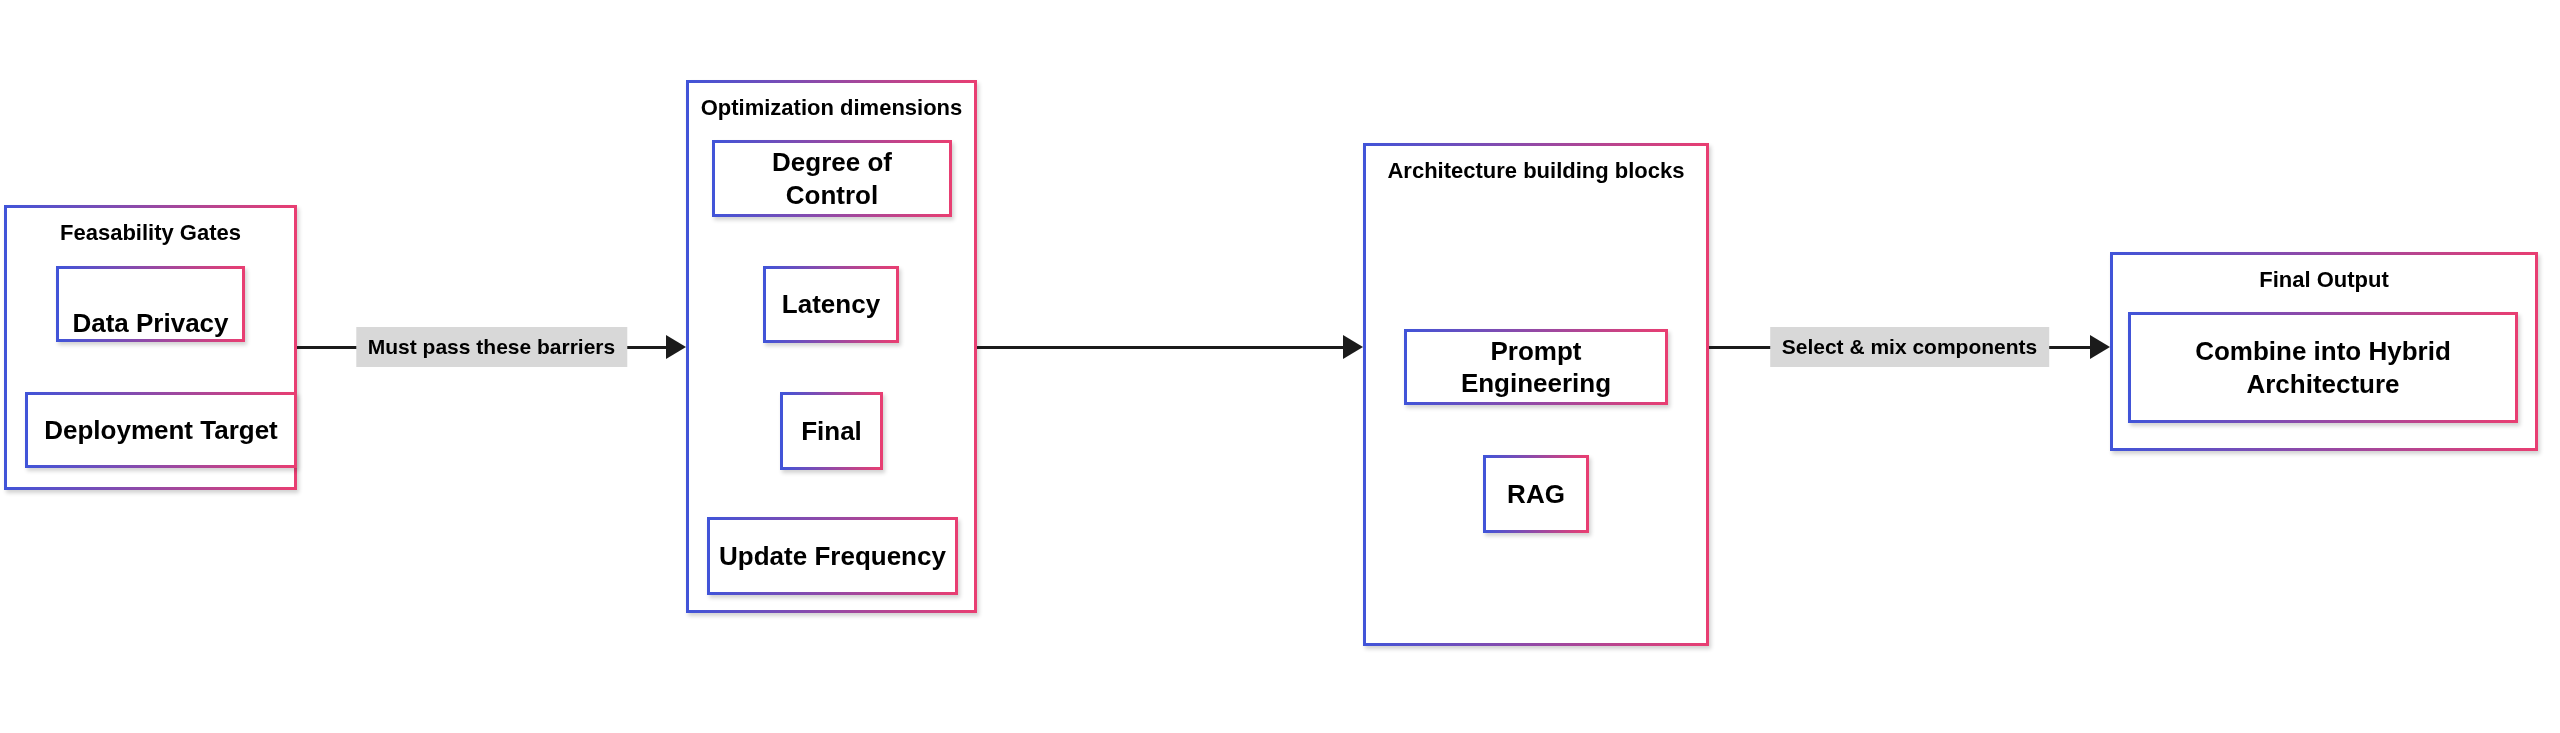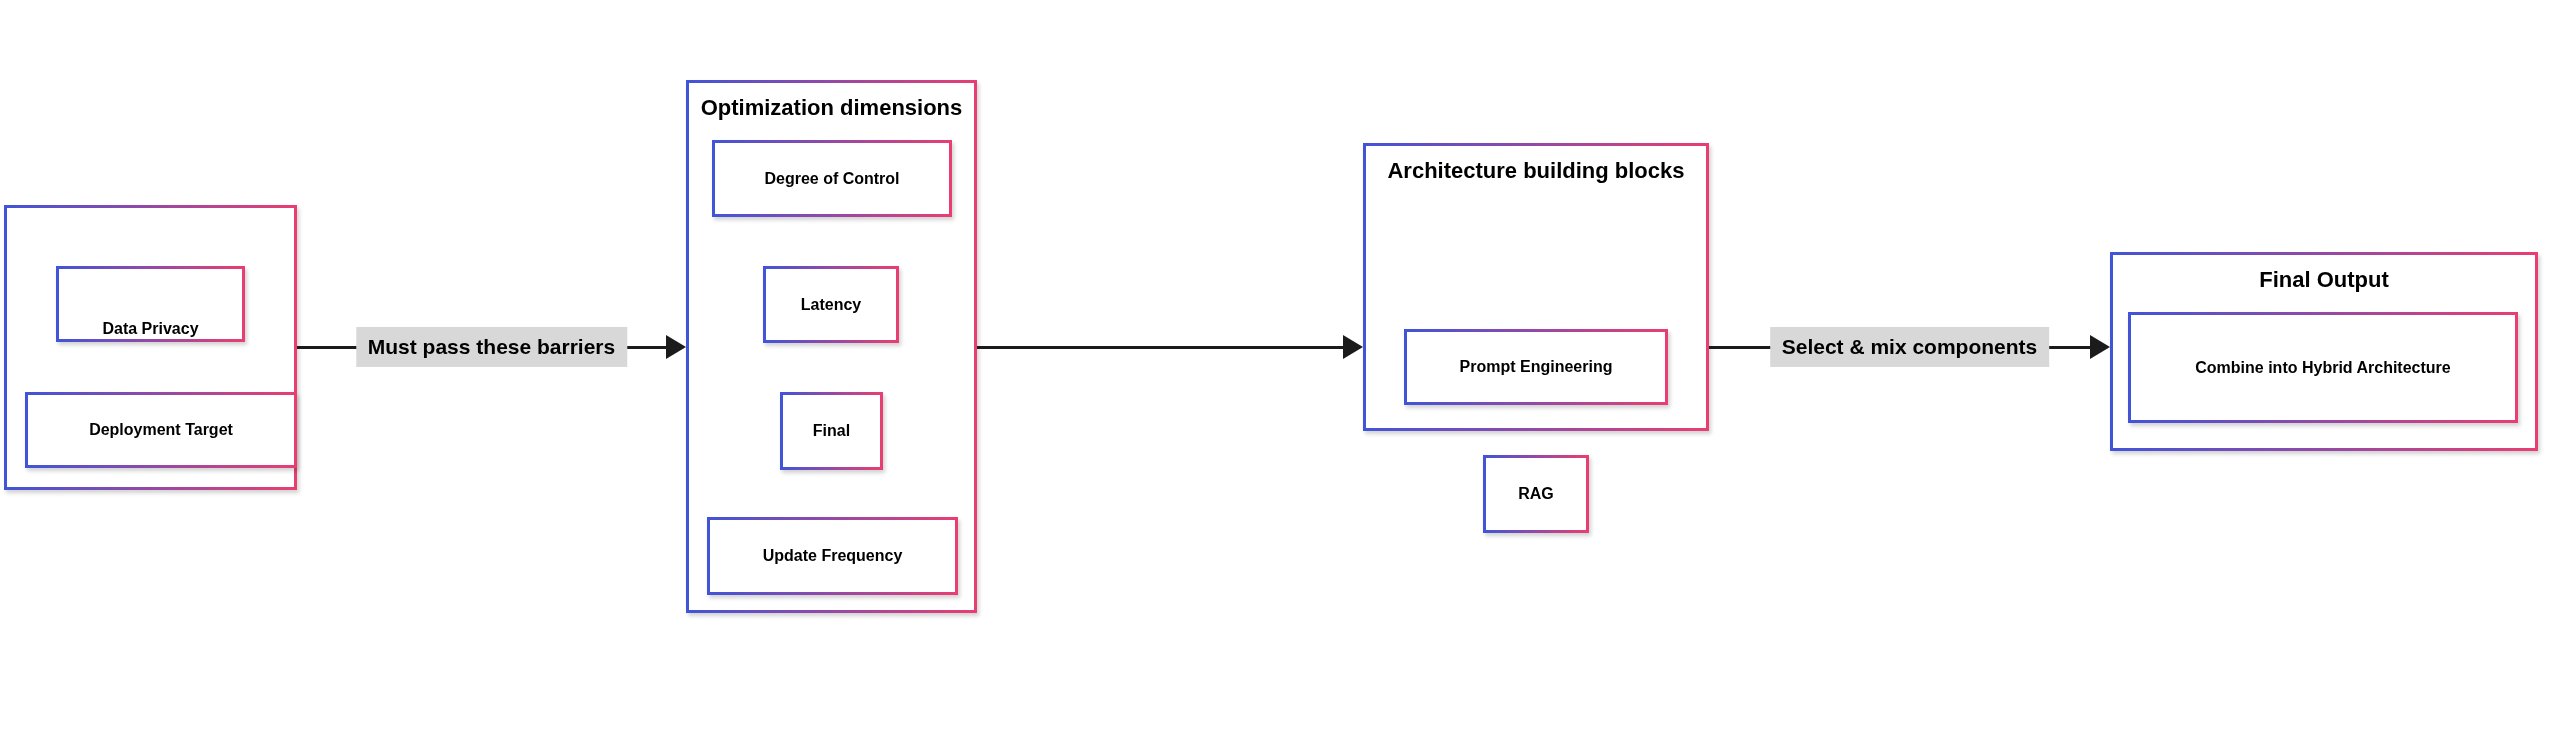--- a/index.html
+++ b/index.html
@@ -35,21 +35,21 @@
     left: 0;
     right: 0;
     text-align: center;
     font-size: 22px;
     line-height: 1.2;
   }
   .node {
     display: flex;
     align-items: center;
     justify-content: center;
-    font-size: 16px;
+    font-size: 26px;
     text-align: center;
     line-height: 1.25;
   }
   .node span { display: inline-block; padding: 0 8px; }
   #node-combine span { max-width: 300px; }
 
   
   .arrow { position: absolute; top: 325px; height: 44px; }
   .arrow-line {
     position: absolute;
@@ -86,38 +86,39 @@
   #group-feasibility  { left: 4px;    top: 205px; width: 293px; height: 285px; }
   #node-data-privacy      { left: 49px;  top: 58px;  width: 189px; height: 76px; align-items: flex-end; }
   #node-deployment-target { left: 18px;  top: 184px; width: 272px; height: 76px; }
 
   #group-optimization { left: 686px;  top: 80px;  width: 291px; height: 533px; padding-left: 18px; }
   #node-degree-of-control { left: 23px;  top: 57px;  width: 240px; height: 77px; }
   #node-latency           { left: 74px;  top: 183px; width: 136px; height: 77px; }
   #node-cost              { left: 91px;  top: 309px; width: 103px; height: 78px; }
   #node-update-frequency  { left: 18px;  top: 434px; width: 251px; height: 78px; }
 
-  #group-architecture { left: 1363px; top: 143px; width: 346px; height: 288px; padding-left: 16px; }
+  #group-architecture { left: 1363px; top: 143px; width: 346px; height: 503px; padding-left: 16px; }
   #node-fine-tuning        { left: 17px;  top: 57px;  width: 305px; height: 79px; }
   #node-prompt-engineering { left: 38px;  top: 183px; width: 264px; height: 76px; }
   #node-rag                { left: 117px; top: 309px; width: 106px; height: 78px; }
 
   #group-final        { left: 2110px; top: 252px; width: 428px; height: 199px; }
   #node-combine           { left: 15px;  top: 57px;  width: 390px; height: 111px; }
 
   #arrow-1 { left: 297px;  width: 389px; }
   #arrow-2 { left: 977px;  width: 386px; }
   #arrow-3 { left: 1709px; width: 401px; }
 </style>
 </head>
 <body>
 
 <div class="canvas">
 
   <div class="group" id="group-feasibility">
+    <div class="group-title">Feasability Gates</div>
     <div class="node" id="node-data-privacy">
       <span>Data Privacy</span>
     </div>
     <div class="node" id="node-deployment-target">
       <span>Deployment Target</span>
     </div>
   </div>
 
   <div class="arrow" id="arrow-1">
     <div class="arrow-line"></div>

